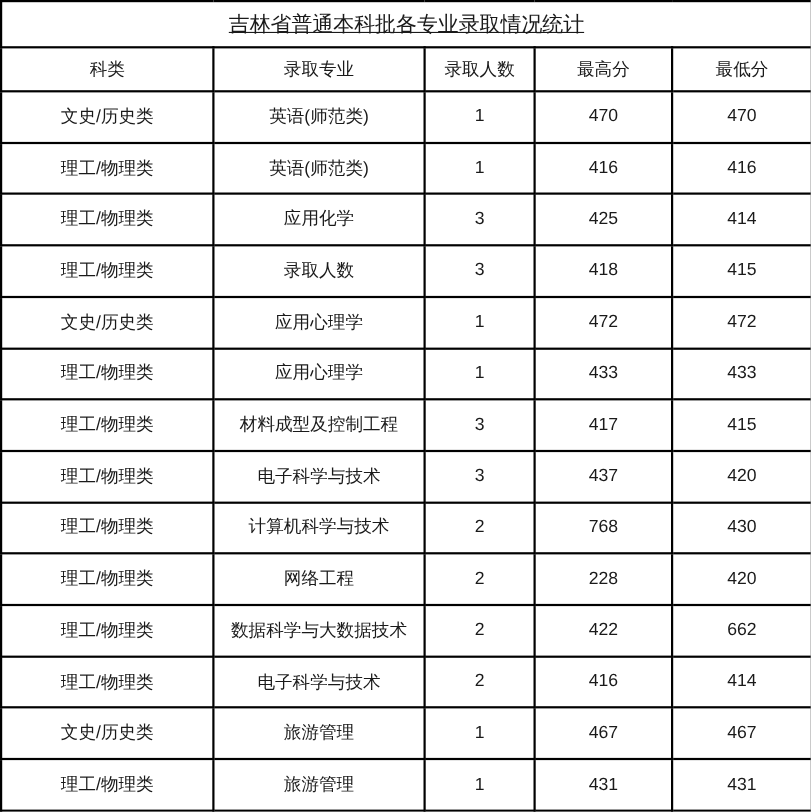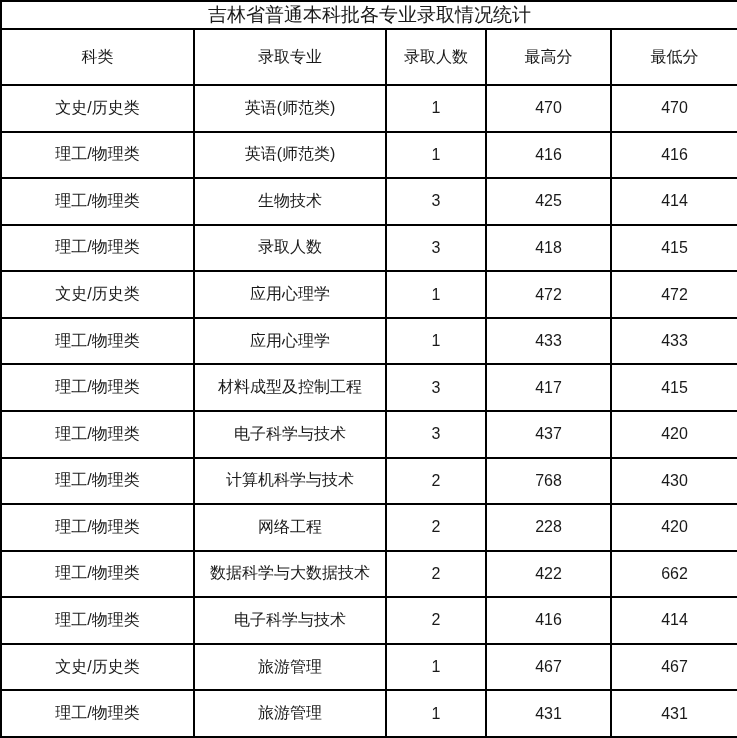--- a/index.html
+++ b/index.html
@@ -26,28 +26,29 @@
     text-align: center;
     vertical-align: middle;
     padding: 0 4px;
     font-size: 16px;
     font-weight: 400;
     color: #1a1a1a;
     overflow: hidden;
     white-space: nowrap;
   }
   tr.title-row {
-    height: 28px;
+    height: 42px;
+    text-decoration: underline;
   }
   tr.title-row th {
     font-size: 19px;
     font-weight: 400;
   }
   tr.header-row {
-    height: 56px;
+    height: 40px;
   }
   tbody tr {
     height: 46px;
   }
 </style>
 </head>
 <body>
 
 <table class="stats-table">
   <colgroup>
@@ -79,21 +80,21 @@
       </tr>
       <tr>
         <td>理工/物理类</td>
         <td>英语(师范类)</td>
         <td>1</td>
         <td>416</td>
         <td>416</td>
       </tr>
       <tr>
         <td>理工/物理类</td>
-        <td>生物技术</td>
+        <td>应用化学</td>
         <td>3</td>
         <td>425</td>
         <td>414</td>
       </tr>
       <tr>
         <td>理工/物理类</td>
         <td>录取人数</td>
         <td>3</td>
         <td>418</td>
         <td>415</td>

